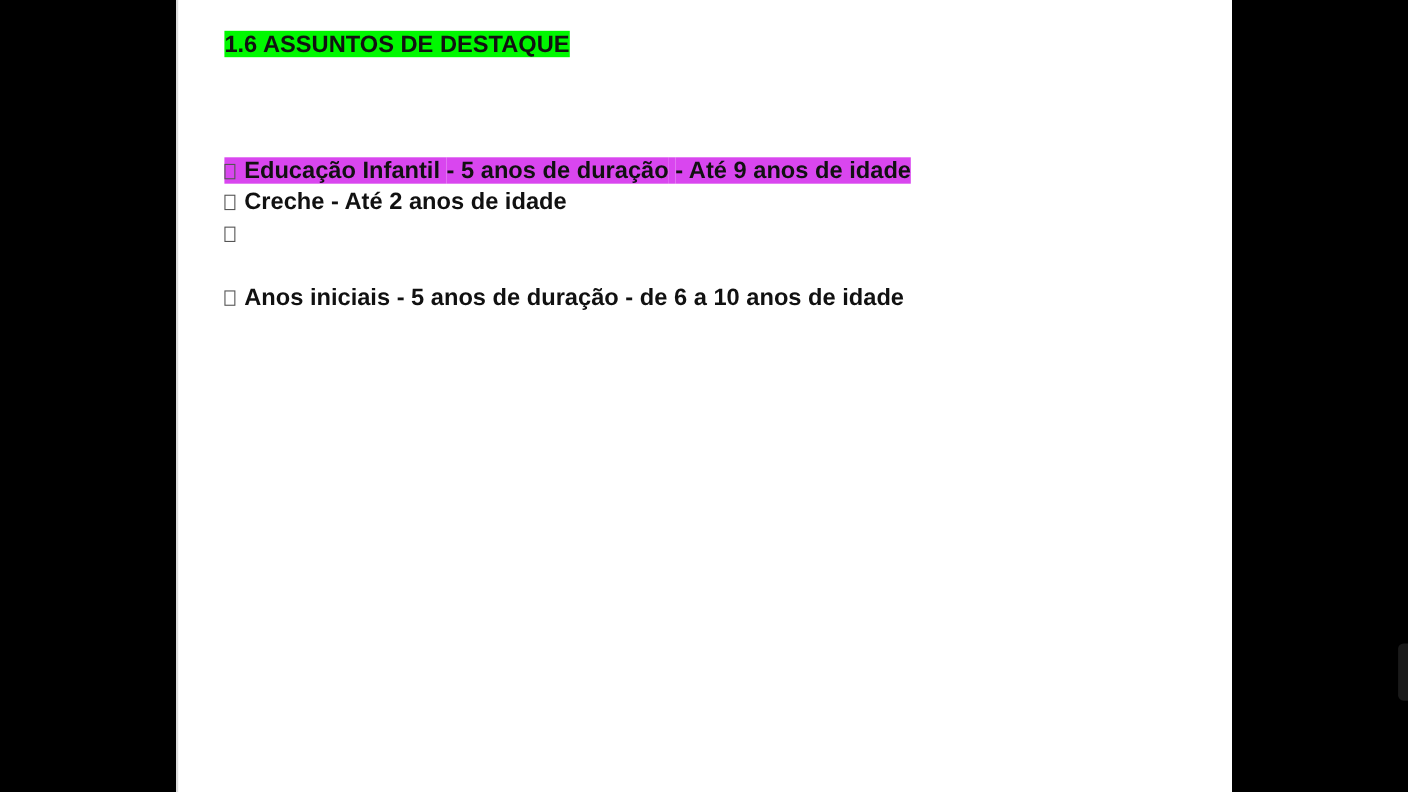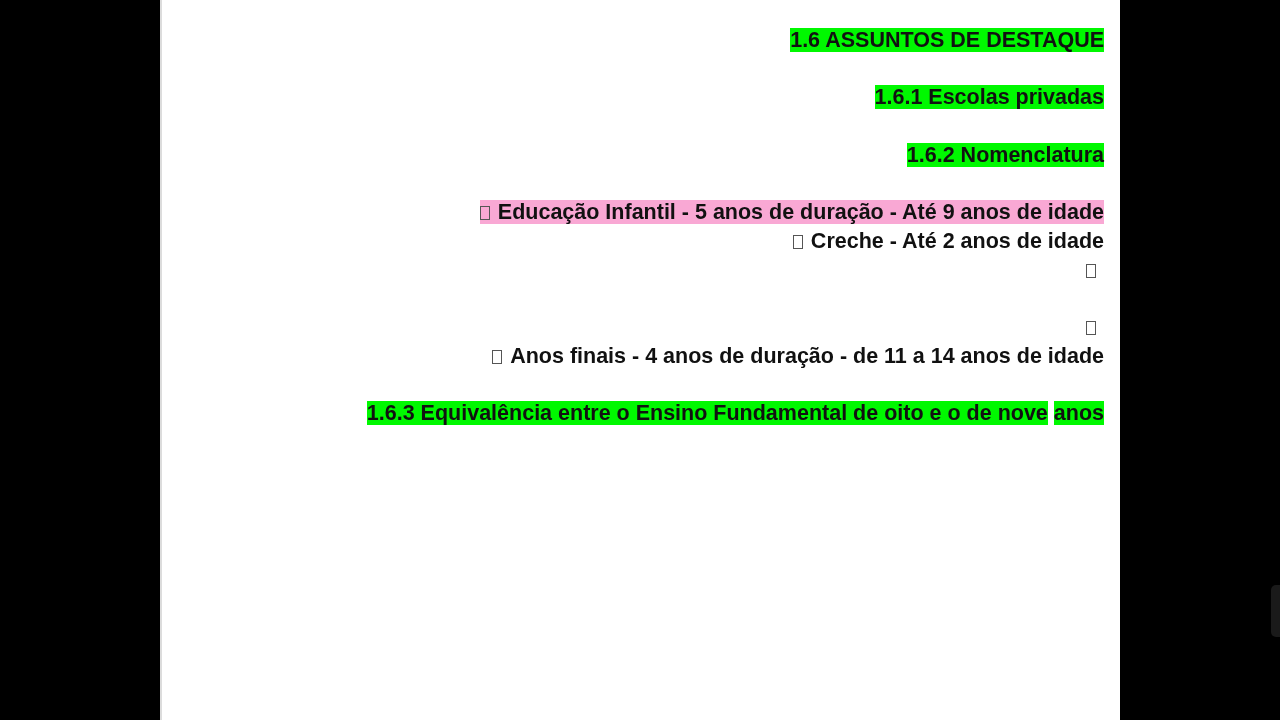--- a/index.html
+++ b/index.html
@@ -6,75 +6,63 @@
   body {
     width:1280px; height:720px; background:#000; position:relative; overflow:hidden;
     font-family:"Liberation Sans", sans-serif;
   }
   .page {
     position:absolute; left:160px; top:0; width:960px; height:720px;
     background:#fff; border-left:2px solid #dcdcdc; box-sizing:border-box;
   }
   .content {
     position:absolute; left:42px; top:26px; width:900px;
-    font-size:21.5px; font-weight:bold; color:#111; line-height:28.7px;text-align:right;
+    font-size:21.5px; font-weight:bold; color:#111; line-height:28.7px;
   }
   .line { white-space:nowrap; height:28.7px; }
   .blank { height:28.7px; }
   .hl-green { background:#00f800; }
-  .hl-cyan { background:#f9a8d4; }
+  .hl-cyan { background:#d946ef; }
   .bullet {
     display:inline-block; width:10px; height:14px; border:1.3px solid #555;
     box-sizing:border-box; margin-right:8px; vertical-align:-1px;
   }
   .scroll-handle {
     position:absolute; right:0; top:585px; width:9px; height:52px;
     background:#1a1a1a; border-radius:5px 0 0 5px;
   }
 </style>
 </head>
 <body>
 
 <div class="page">
   <div class="content">
 
     <div class="line">
       <span class="hl-green">1.6 ASSUNTOS DE DESTAQUE</span>
     </div>
     <div class="blank"></div>
 
-    <div class="line">
-      <span class="hl-green">1.6.1 Escolas privadas</span>
-    </div>
     <div class="blank"></div>
 
-    <div class="line">
-      <span class="hl-green">1.6.2 Nomenclatura</span>
-    </div>
     <div class="blank"></div>
 
     <div class="line">
       <span class="hl-cyan"><span class="bullet"></span><span>Educação Infantil</span> </span><span class="hl-cyan">- 5 anos de duração</span><span class="hl-cyan"> </span><span class="hl-cyan">- Até 9 anos de idade</span>
     </div>
     <div class="line">
       <span class="bullet"></span><span>Creche - Até 2 anos de idade</span>
     </div>
     <div class="line">
       <span class="bullet"></span>
     </div>
     <div class="blank"></div>
 
     <div class="line">
-      <span class="bullet"></span>
-    </div>
-    <div class="line">
-      <span class="bullet"></span><span>Anos finais - 4 anos de duração - de 11 a 14 anos de idade</span>
+      <span class="bullet"></span><span>Anos iniciais - 5 anos de duração - de 6 a 10 anos de idade</span>
     </div>
     <div class="blank"></div>
 
-    <div class="line">
-      <span class="hl-green">1.6.3 Equivalência entre o Ensino Fundamental de oito e o de nove</span> <span class="hl-green">anos</span>
-    </div>
 
   </div>
 </div>
 
 <div class="scroll-handle"></div>
 
 </body></html>

